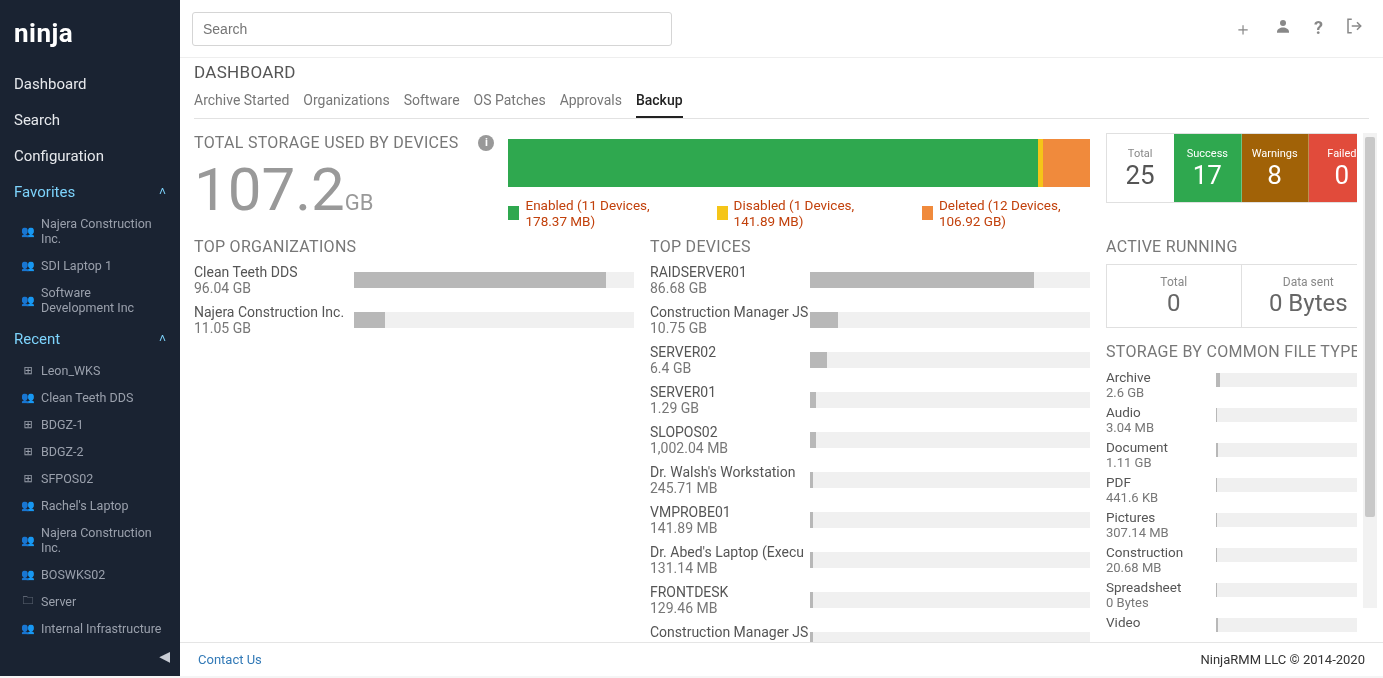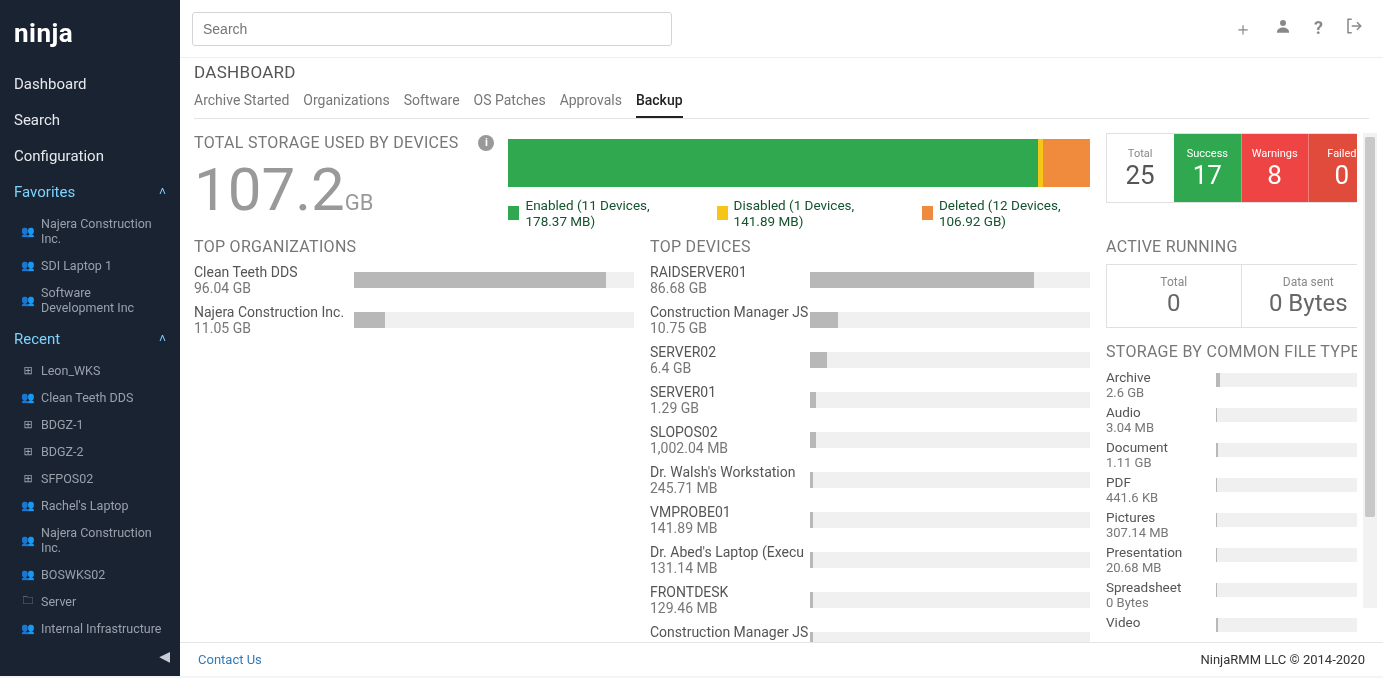--- a/index.html
+++ b/index.html
@@ -41,35 +41,35 @@
   .section-heading { font-size: 16px; color: #777; letter-spacing: 0.3px; margin-bottom: 8px; display:flex; align-items:center; gap:20px;justify-content:space-between;}
   .big-number { font-size: 60px; color: #999; font-weight: 400; line-height: 1; }
   .big-unit { font-size: 22px; }
 
   .storage-top { grid-column: 1 / 3; display: flex; gap: 14px; align-items: flex-start; margin-bottom: 8px;}
   .storage-bar-wrap { flex: 1; }
   .storage-bar { height: 48px; display: flex; margin-top: 6px; }
   .sb-seg-green { background: #2fa84f; }
   .sb-seg-yellow { background: #f5c518; width: 6px;}
   .sb-seg-orange { background: #f08a3c; }
-  .legend { display: flex; gap: 36px; margin-top: 10px; font-size: 13.5px; color: #14532d; }
+  .legend { display: flex; gap: 36px; margin-top: 10px; font-size: 13.5px; color: #c2410c; }
   .legend-item { display: flex; align-items: center; gap: 6px; }
   .legend-sw { width: 14px; height: 14px; display: inline-block; }
   .sw-green{background:#2fa84f;} .sw-yellow{background:#f5c518;} .sw-orange{background:#f08a3c;}
 
   
   .plans-panel { grid-column: 3; }
   .plans-row { display: flex; height: 70px; border: 1px solid #e0e0e0; }
   .plan-cell { flex:1; display:flex; flex-direction:column; align-items:center; justify-content:center; border-right:1px solid rgba(255,255,255,0.3);}
   .plan-cell:last-child{border-right:none;}
   .plan-label { font-size: 11px; color:#fff;}
   .plan-value { font-size: 26px; color:#fff; font-weight:400;}
   .pc-gray { background:#fff; }
   .pc-gray .plan-label{color:#888;} .pc-gray .plan-value{color:#555;}
-  .pc-green{background:#2fa84f;} .pc-yellow{background:#ef4444;text-align:right;} .pc-red{background:#e14b3b;}
+  .pc-green{background:#2fa84f;} .pc-yellow{background:#a16207;text-align:right;} .pc-red{background:#e14b3b;}
 
   
   .col-block { }
   .list-row { margin-bottom: 8px; }
   .list-top { display:flex; justify-content:space-between; align-items:center;}
   .list-name { color:#555; font-size:14px;}
   .list-sub { color:#777; font-size:14px;}
   .bar-track { height: 16px; background:#f0f0f0; width: 280px; position:relative;}
   .bar-fill { position:absolute; left:0; top:0; bottom:0; background:#b8b8b8;}
 
@@ -470,21 +470,21 @@
                     <span>Pictures</span>
                     <span>0.3%</span>
                   </div>
                   <div class="ft-sub">307.14 MB</div>
                   <div class="ft-track" style="position: absolute; right: 0px; top: 2px; width: 160px;">
                     <div class="ft-fill" style="width: 0.5%;"></div>
                   </div>
                 </div>
                 <div class="ft-row" style="position: relative;">
                   <div class="ft-top">
-                    <span>Presentation</span>
+                    <span>Construction</span>
                   </div>
                   <div class="ft-sub">20.68 MB</div>
                   <div class="ft-track" style="position: absolute; right: 0px; top: 2px; width: 160px;">
                     <div class="ft-fill" style="width: 0.5%;"></div>
                   </div>
                 </div>
                 <div class="ft-row" style="position: relative;">
                   <div class="ft-top">
                     <span>Spreadsheet</span>
                   </div>

